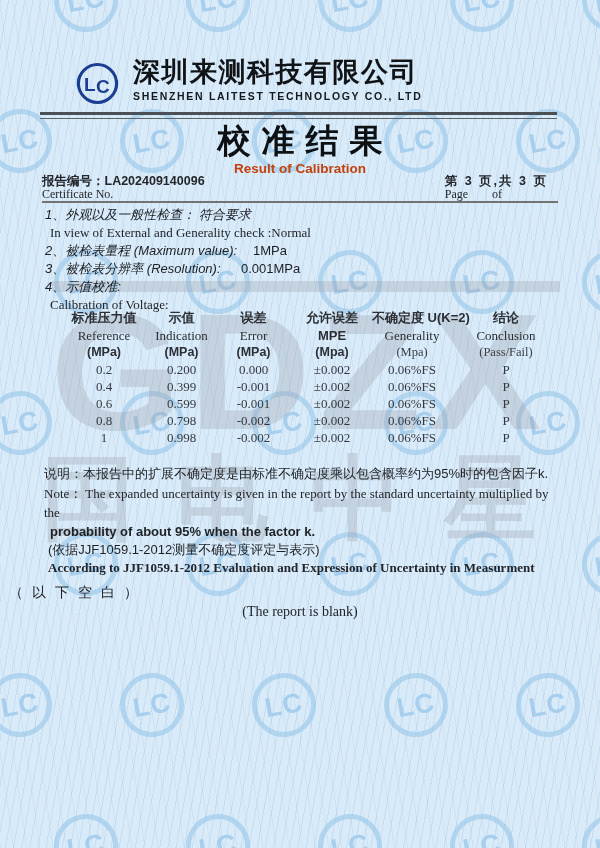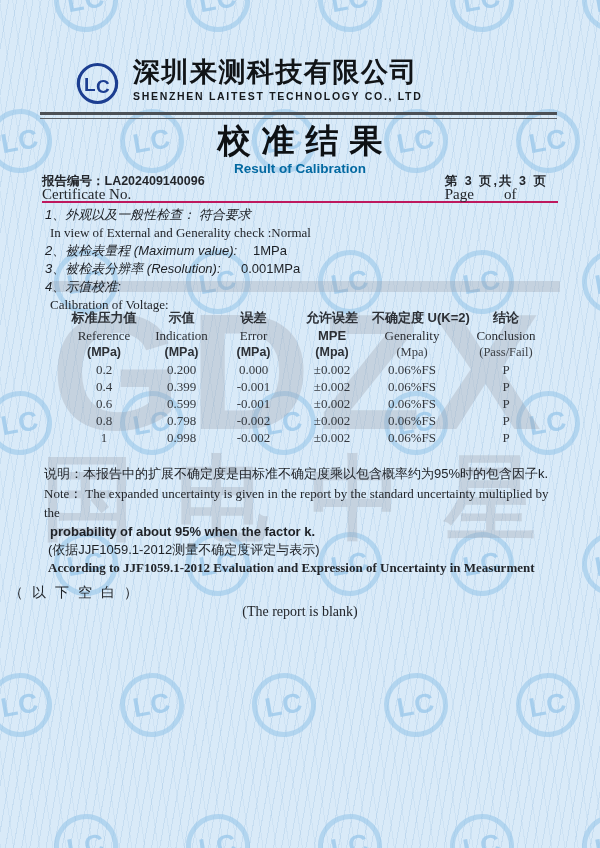--- a/index.html
+++ b/index.html
@@ -39,28 +39,28 @@
   .company{position:absolute;left:133px;top:57px;}
   .company-cn{font-size:27px;font-weight:700;letter-spacing:1.5px;color:#111417;line-height:30px;}
   .company-en{font-size:10.5px;font-weight:700;letter-spacing:1.7px;color:#16191d;margin-top:3px;}
   .header-rule{position:absolute;left:40px;top:112px;width:517px;height:3px;
     border-top:3px solid #4b5056;border-bottom:1px solid #5d636a;}
 
   
   .title-cn{position:absolute;left:0;right:0;top:119px;text-align:center;
     font-size:33px;font-weight:700;letter-spacing:11px;padding-left:11px;color:#0e1114;}
   .title-en{position:absolute;left:0;right:0;top:161px;text-align:center;
-    font-size:13.5px;font-weight:700;color:#0369a1;}
+    font-size:13.5px;font-weight:700;color:#c2410c;}
 
   
   .cert-band{position:absolute;left:42px;top:175px;width:516px;height:26px;
-    border-bottom:2px solid #be185d;display:flex;justify-content:space-between;}
+    border-bottom:2px solid #737373;display:flex;justify-content:space-between;}
   .cert-left,.cert-right{display:flex;flex-direction:column;justify-content:flex-start;}
   .cert-line1{font-size:12.5px;line-height:13px;color:#23262b;font-weight:600;}
-  .cert-line2{font-family:"Liberation Serif",serif;font-size:15px;line-height:13px;color:#23262b;white-space:pre;}
+  .cert-line2{font-family:"Liberation Serif",serif;font-size:12px;line-height:13px;color:#23262b;white-space:pre;}
   .cert-right{padding-right:10px;text-align:left;}
   .cert-right .cert-line1{letter-spacing:2px;}
 
   
   .item{position:absolute;left:45px;width:515px;height:18px;line-height:18px;font-size:13px;color:#1d2averagepx;}
   .item-cn{font-size:13px;color:#1c1f24;font-weight:500;font-style:italic;}
   .item-en{font-family:"Liberation Serif",serif;font-size:13px;color:#22252a;}
   .item-value{position:absolute;font-size:13px;font-weight:500;color:#1c1f24;}
 
   

